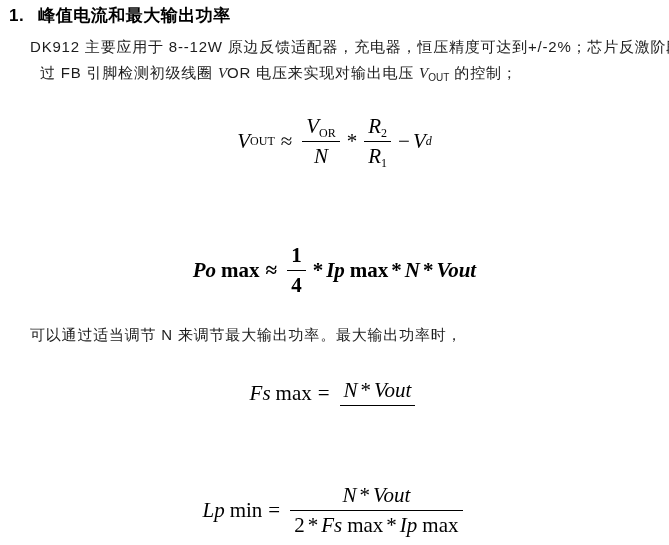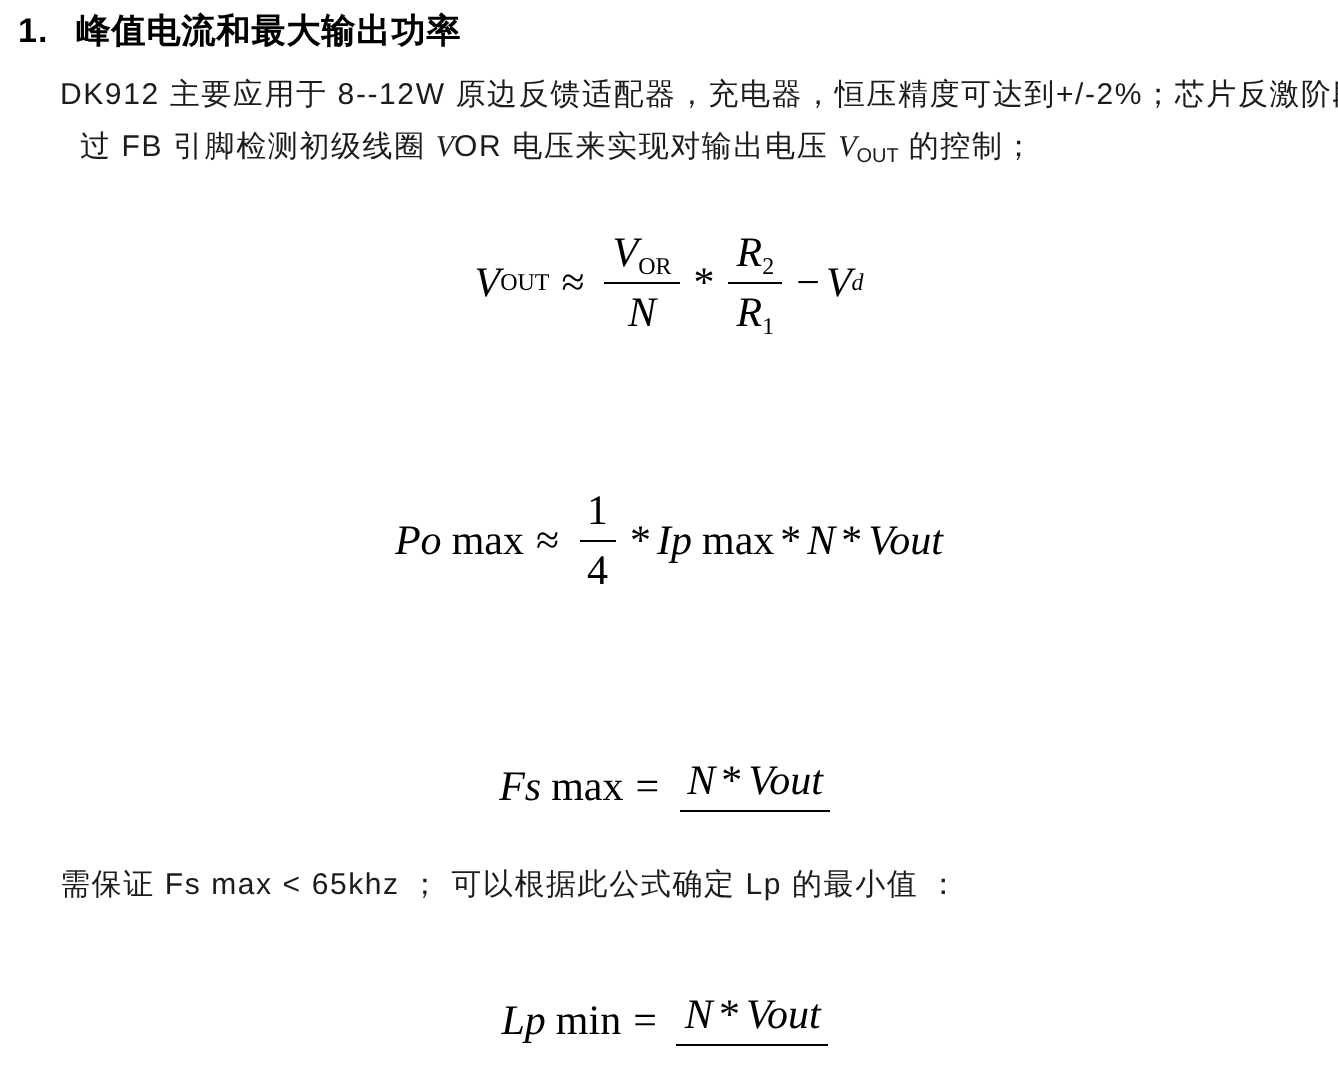--- a/index.html
+++ b/index.html
@@ -105,58 +105,59 @@
       <span class="num"><span class="it">R</span><sub class="rm">2</sub></span>
       <span class="bar"></span>
       <span class="den"><span class="it">R</span><sub class="rm">1</sub></span>
     </span>
     <span class="opn">−</span>
     <span class="it">V</span>
       <sub class="it">d</sub>
   </div>
 
 
-  <div class="formula" style="top:237px; height:66px;">
+  <div class="formula" style="top:237px; height:66px;font-weight:bold;">
     <span class="it">Po</span>
       <span class="gap"></span>
       <span class="rm">max</span>
     <span class="op">≈</span>
     <span class="frac">
       <span class="num rm">1</span>
       <span class="bar"></span>
       <span class="den rm">4</span>
     </span>
     <span class="opn">*</span>
     <span class="it">Ip</span>
       <span class="gap"></span>
       <span class="rm">max</span>
     <span class="opn">*</span>
     <span class="it">N</span>
     <span class="opn">*</span>
     <span class="it">Vout</span>
   </div>
 
+  <div class="bodyline" style="top:326px; left:30px;">可以通过适当调节 N 来调节最大输出功率。最大输出功率时，</div>
 
   <div class="formula" style="top:360px; height:66px;">
     <span class="it">Fs</span>
       <span class="gap"></span>
       <span class="rm">max</span>
     <span class="op">=</span>
     <span class="frac">
       <span class="num"><span class="it">N</span><span class="opn">*</span><span class="it">Vout</span></span>
       <span class="bar"></span>
     </span>
   </div>
 
-  <div class="bodyline" style="top:433px; left:30px;">需保证 Fs max &lt; 65khz ； 可以根据此公式确定 Lp 的最小值 ：</div>
 
   <div class="formula" style="top:476px; height:68px;">
     <span class="it">Lp</span>
       <span class="gap"></span>
       <span class="rm">min</span>
     <span class="op">=</span>
     <span class="frac">
       <span class="num"><span class="it">N</span><span class="opn">*</span><span class="it">Vout</span></span>
       <span class="bar"></span>
+      <span class="den"><span class="rm">2</span><span class="opn">*</span><span class="it">Fs</span><span class="gap"></span><span class="rm">max</span><span class="opn">*</span><span class="it">Ip</span><span class="gap"></span><span class="rm">max</span></span>
     </span>
   </div>
 
 </div>
 
 </body></html>

